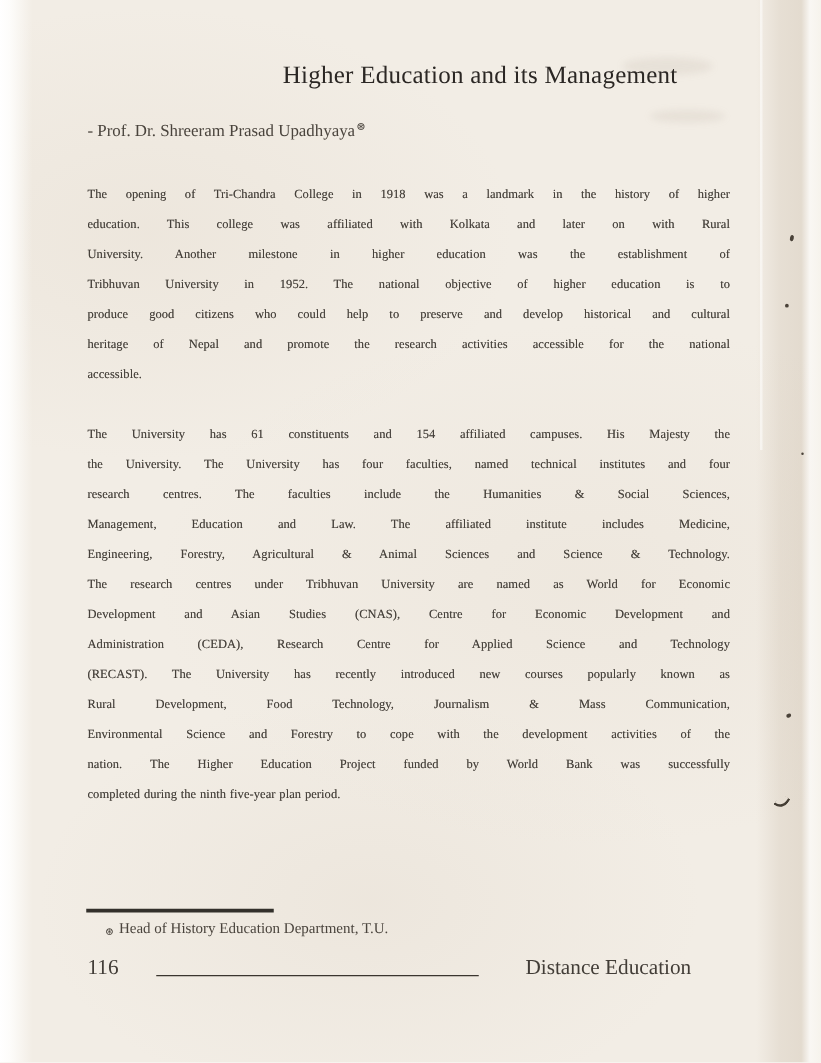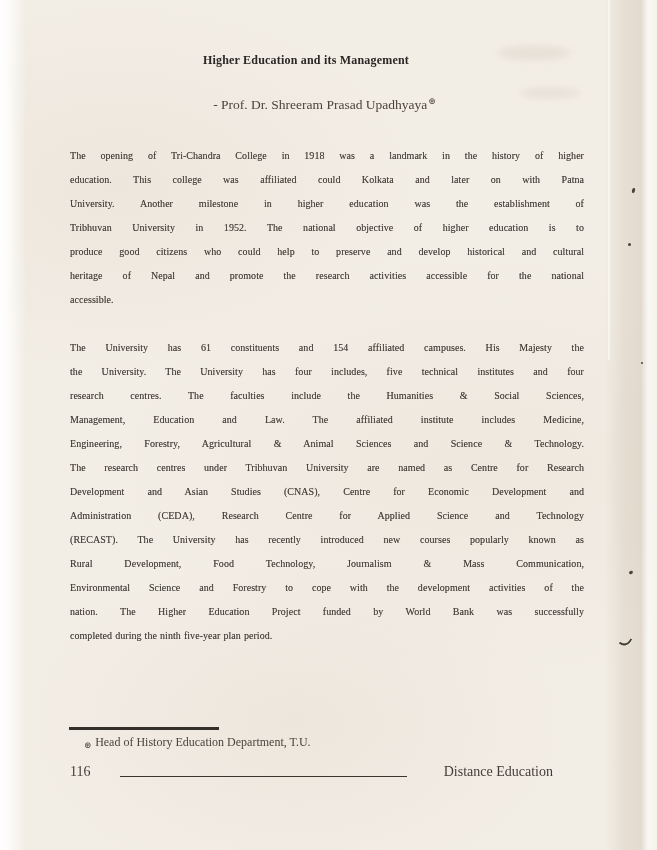--- a/index.html
+++ b/index.html
@@ -29,29 +29,29 @@
       var(--paper);
   }
   .ghost{
     position:absolute;border-radius:50%;
     background:rgba(158,138,120,0.12);
     filter:blur(3px);
   }
   .title{
     position:absolute;left:70px;width:514px;top:49px;
     padding-right:42px;box-sizing:border-box;
-    text-align:center;
-    font-weight:bold;font-size:12px;line-height:22px;
+    text-align:right;
+    font-weight:normal;font-size:20px;line-height:22px;
     color:var(--title-ink);
     letter-spacing:0.2px;
   }
   .author{
     position:absolute;left:70px;width:514px;top:96px;
     padding-right:5px;box-sizing:border-box;
-    text-align:center;font-size:13.5px;line-height:18px;
+    text-align:left;font-size:13.5px;line-height:18px;
     color:#4a443d;
   }
   .author .sup{
     font-size:9px;position:relative;top:-5px;margin-left:1px;
   }
   .para{position:absolute;left:70px;width:514px;}
   .para-1{top:144px;}
   .para-2{top:336px;}
   .tline{
     font-size:10px;line-height:24px;
@@ -67,21 +67,21 @@
     background:var(--rule);
   }
   .footnote{
     position:absolute;left:84px;top:735px;width:400px;
     font-size:12px;color:#4a443d;
   }
   .footnote .fmark{font-size:8.5px;position:relative;top:2px;margin-right:4px;}
   .footer{
     position:absolute;left:70px;top:764px;width:483px;
     display:flex;align-items:flex-end;
-    font-size:14px;color:#423d37;gap:28px;
+    font-size:17px;color:#423d37;gap:28px;
   }
   .footer .pageline{
     flex:1;height:1px;border-bottom:1.2px solid #3a352f;
     margin:0 9px 3px 2px;
   }
   .speck{position:absolute;background:#4a4239;}
   .speck.s1{left:632px;top:188px;width:3px;height:5px;border-radius:45%;transform:rotate(14deg);}
   .speck.s2{left:628px;top:243px;width:3px;height:3px;border-radius:50%;}
   .speck.s3{left:641px;top:362px;width:2px;height:2px;border-radius:50%;}
   .speck.s4{left:629px;top:571px;width:4px;height:3px;border-radius:50%;transform:rotate(-20deg);}
@@ -105,34 +105,34 @@
   <div class="edge-line"></div>
 
   <div class="title">Higher Education and its Management</div>
 
   <div class="author">
     <span>- Prof. Dr. Shreeram Prasad Upadhyaya</span><span class="sup">⊛</span>
   </div>
 
   <div class="para para-1">
       <div class="tline">The opening of Tri-Chandra College in 1918 was a landmark in the history of higher</div>
-      <div class="tline">education. This college was affiliated could Kolkata and later on with Patna</div>
+      <div class="tline">education. This college was affiliated with Kolkata and later on with Rural</div>
       <div class="tline">University. Another milestone in higher education was the establishment of</div>
       <div class="tline">Tribhuvan University in 1952. The national objective of higher education is to</div>
       <div class="tline">produce good citizens who could help to preserve and develop historical and cultural</div>
       <div class="tline">heritage of Nepal and promote the research activities accessible for the national</div>
       <div class="tline para-end">accessible.</div>
     </div>
   <div class="para para-2">
       <div class="tline">The University has 61 constituents and 154 affiliated campuses. His Majesty the</div>
-      <div class="tline">the University. The University has four includes, five technical institutes and four</div>
+      <div class="tline">the University. The University has four faculties, named technical institutes and four</div>
       <div class="tline">research centres. The faculties include the Humanities &amp; Social Sciences,</div>
       <div class="tline">Management, Education and Law. The affiliated institute includes Medicine,</div>
       <div class="tline">Engineering, Forestry, Agricultural &amp; Animal Sciences and Science &amp; Technology.</div>
-      <div class="tline">The research centres under Tribhuvan University are named as Centre for Research</div>
+      <div class="tline">The research centres under Tribhuvan University are named as World for Economic</div>
       <div class="tline">Development and Asian Studies (CNAS), Centre for Economic Development and</div>
       <div class="tline">Administration (CEDA), Research Centre for Applied Science and Technology</div>
       <div class="tline">(RECAST). The University has recently introduced new courses popularly known as</div>
       <div class="tline">Rural Development, Food Technology, Journalism &amp; Mass Communication,</div>
       <div class="tline">Environmental Science and Forestry to cope with the development activities of the</div>
       <div class="tline">nation. The Higher Education Project funded by World Bank was successfully</div>
       <div class="tline para-end">completed during the ninth five-year plan period.</div>
     </div>
 
   <div class="footnote-rule"></div>

